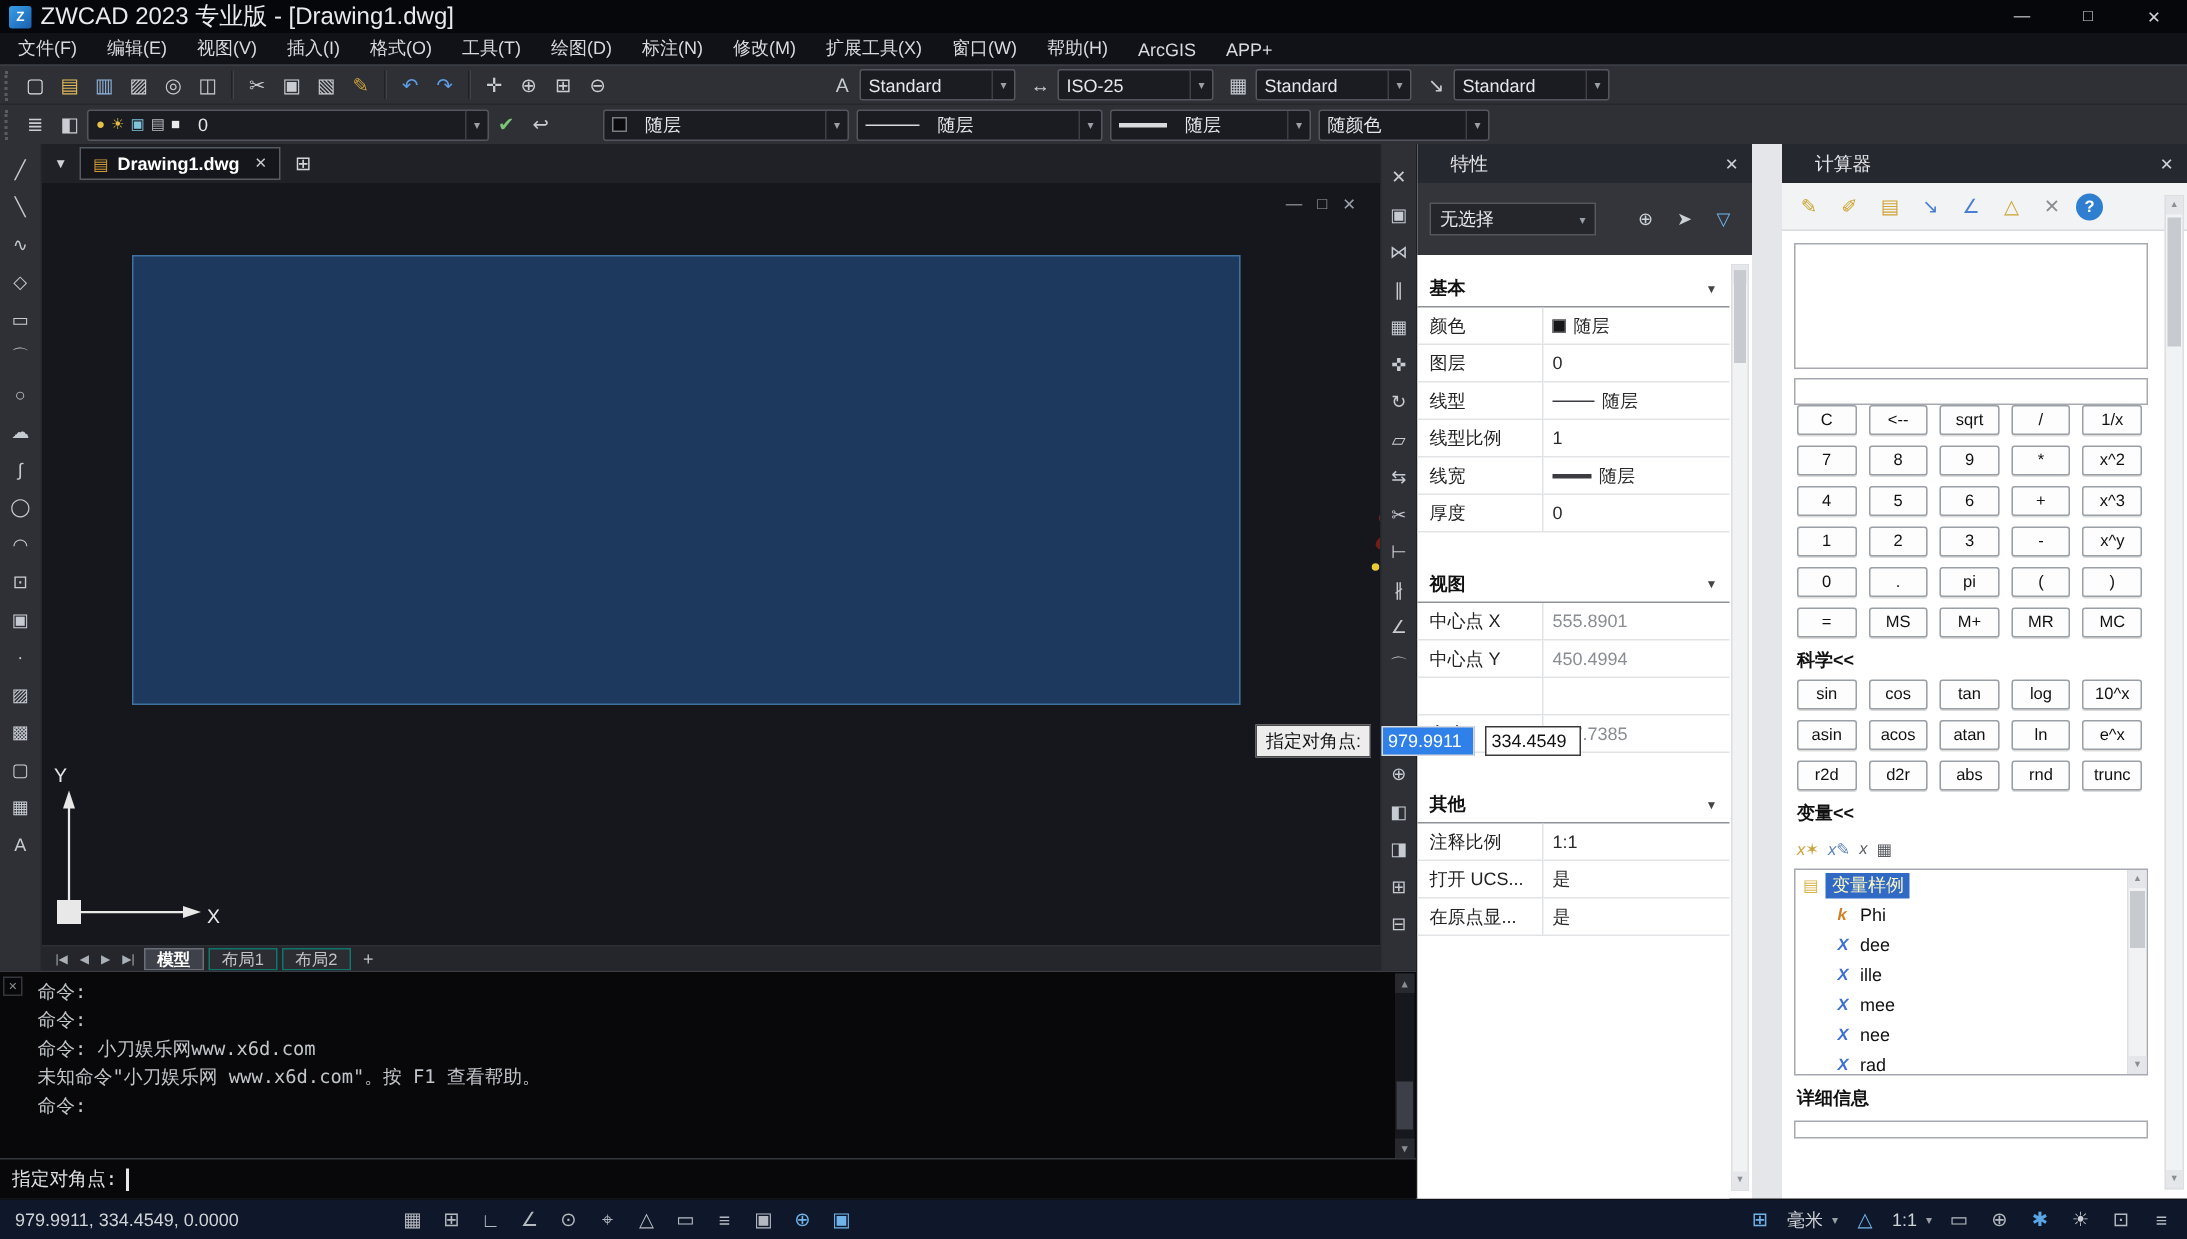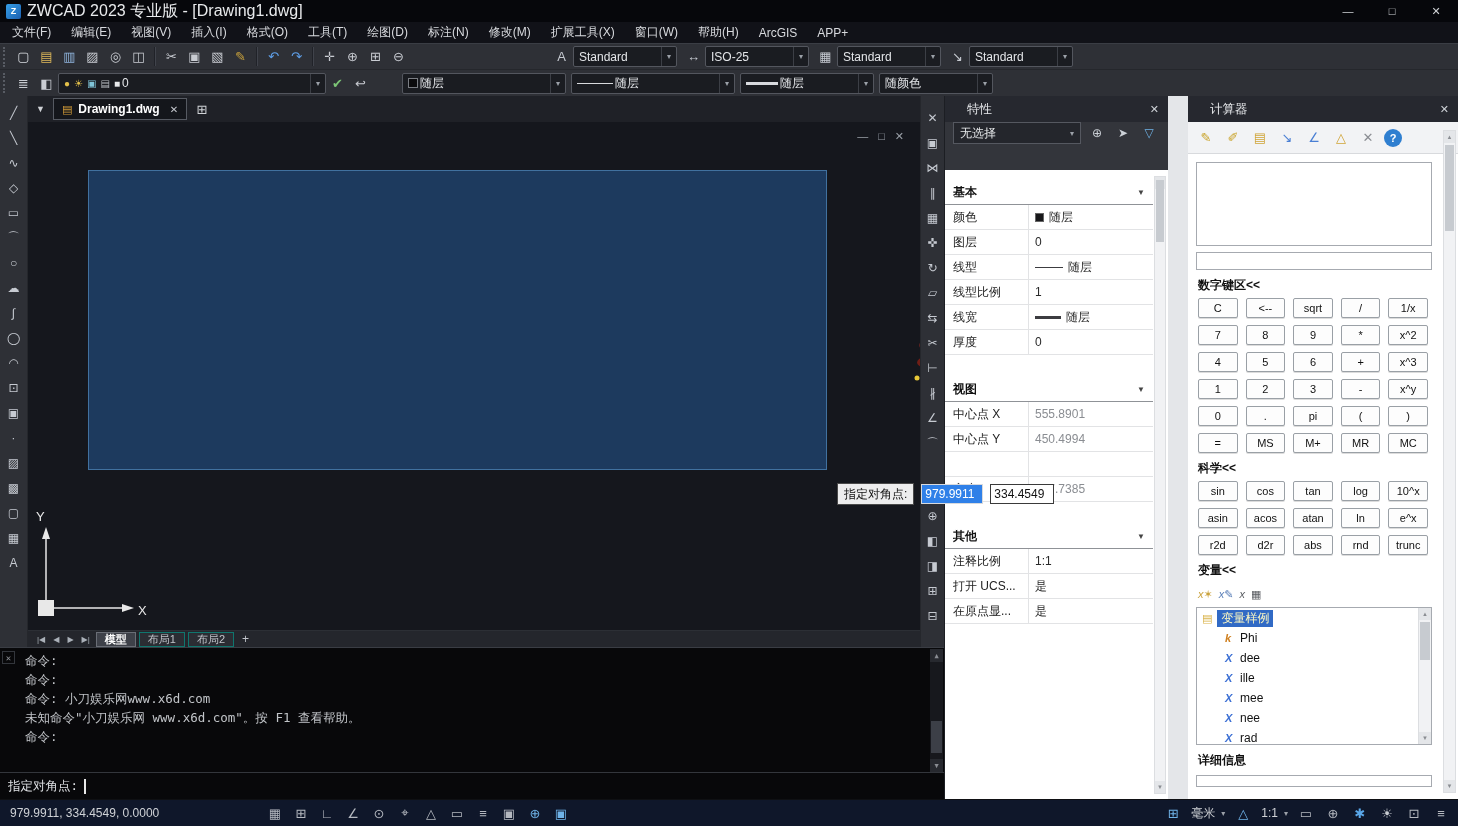--- a/index.html
+++ b/index.html
@@ -19,21 +19,21 @@
 
   
   .tbrow{position:absolute;left:0;width:1458px;background:#2e3036;display:flex;align-items:center;}
   .tb1{top:43px;height:26px;border-top:1px solid #3a3d44;}
   .tb2{top:69px;height:27px;border-top:1px solid #25272c;}
   .grip{width:4px;height:20px;margin:0 5px 0 3px;border-left:2px dotted #585c64;flex:none;}
   .sep{width:2px;height:19px;margin:0 4px;border-left:1px solid #202228;border-right:1px solid #40434b;flex:none;}
   .tbtn{width:23px;height:22px;display:flex;align-items:center;justify-content:center;color:#c6cad1;font-size:13px;border-radius:2px;flex:none;}
   .tb-group{display:flex;align-items:center;flex:none;}
   .spacer140{width:140px;flex:none;}
-  .combo{height:21px;background:#1a1c21;border:1px solid #53565e;border-radius:2px;display:flex;align-items:center;padding:0 5px;gap:2px;color:#e4e6e9;font-size:12px;flex:none;}
+  .combo{height:21px;background:#1a1c21;border:1px solid #53565e;border-radius:2px;display:flex;align-items:center;padding:0 5px;gap:12px;color:#e4e6e9;font-size:12px;flex:none;}
   .combo .caret{margin-left:auto;color:#9ba0a8;font-size:8px;padding-left:5px;border-left:1px solid #3c3f46;align-self:stretch;display:flex;align-items:center;}
   .style-combo{width:104px;margin-right:5px;}
   .layer-combo{width:268px;}
   .lc-icons{display:flex;gap:4px;align-items:center;}
   .lc-icons .mini{font-size:10px;}
   .color-combo{width:164px;margin-left:30px;}
   .lt-combo{width:164px;margin-left:5px;}
   .lw-combo{width:134px;margin-left:5px;}
   .ps-combo{width:114px;margin-left:5px;}
   .colorsw{width:10px;height:10px;background:#0b0b0d;border:1px solid #7a7d83;flex:none;}
@@ -96,21 +96,21 @@
   .pal-header{height:26px;background:#26282f;display:flex;align-items:center;color:#e6e8eb;font-size:12.5px;padding-left:22px;}
   .pal-close{margin-left:auto;padding:0 9px;color:#cfd3d8;font-size:11px;}
   .lscroll{position:absolute;background:#f1f2f4;border:1px solid #dcdee1;}
   .lscroll .arr{position:absolute;left:0;right:0;height:12px;display:flex;align-items:center;justify-content:center;color:#8a8d92;font-size:6px;background:#e4e6e9;}
   .lscroll .a-up{top:0;}
   .lscroll .a-dn{bottom:0;}
   .lscroll .thumb{position:absolute;left:1px;right:1px;background:#c7cbd0;}
 
   
   .props{position:absolute;left:944px;top:96px;width:224px;height:703px;background:#ffffff;border-left:1px solid #1c1e23;}
-  .props-top{height:48px;background:#33353b;display:flex;padding:0 8px;gap:5px;}
+  .props-top{height:48px;background:#33353b;display:flex;align-items:center;padding:0 8px;gap:22px;}
   .noselect{width:130px;height:22px;background:#24262c;border:1px solid #555860;color:#e6e8ea;display:flex;align-items:center;padding:0 6px;font-size:12px;}
   .noselect .caret{margin-left:auto;color:#9ba0a8;font-size:8px;}
   .pico{width:22px;height:22px;display:flex;align-items:center;justify-content:center;font-size:12px;color:#cdd2d8;}
   .props-body{position:absolute;top:74px;left:0;width:208px;bottom:0;background:#fff;padding-top:12px;color:#1c1c1c;}
   .sec{display:flex;align-items:center;font-weight:bold;font-size:12px;color:#111;padding:2px 8px 3px 8px;border-bottom:1px solid #8f9297;}
   .sec .arr{margin-left:auto;font-size:8px;color:#444;}
   .sec.later{margin-top:24px;}
   .prow{display:flex;height:25px;border-bottom:1px solid #e2e3e5;align-items:center;font-size:12px;}
   .plabel{width:84px;align-self:stretch;display:flex;align-items:center;padding-left:8px;border-right:1px solid #e2e3e5;color:#222;}
   .pval{flex:1;display:flex;align-items:center;gap:5px;padding-left:6px;color:#2a2a2a;}
@@ -620,21 +620,20 @@
       <span class="cicon" data-name="paste-to-cmdline-icon" style="color: rgb(201, 162, 39);">✐</span>
       <span class="cicon" data-name="get-coordinates-icon" style="color: rgb(208, 164, 55);">▤</span>
       <span class="cicon" data-name="measure-distance-icon" style="color: rgb(74, 127, 212);">↘</span>
       <span class="cicon" data-name="measure-angle-icon" style="color: rgb(74, 127, 212);">∠</span>
       <span class="cicon" data-name="intersection-icon" style="color: rgb(208, 164, 55);">△</span>
       <span class="cicon" data-name="clear-history-icon" style="color: rgb(138, 141, 146);">✕</span>
       <span class="cicon" data-name="help-icon" style="color: rgb(255, 255, 255); background: rgb(47, 127, 208);">?</span>
     </div>
   <div class="calc-display" data-name="calculator-history-display"></div>
   <div class="calc-mini" data-name="calculator-input-field"></div>
-  <div class="calc-label" data-name="numpad-section-label">数字键区&lt;&lt;</div>
   <div class="grid5" data-name="calculator-numpad">
 
   <span class="key" data-name="calc-key">C</span>
       <span class="key" data-name="calc-key">&lt;--</span>
       <span class="key" data-name="calc-key">sqrt</span>
       <span class="key" data-name="calc-key">/</span>
       <span class="key" data-name="calc-key">1/x</span>
       <span class="key" data-name="calc-key">7</span>
       <span class="key" data-name="calc-key">8</span>
       <span class="key" data-name="calc-key">9</span>

